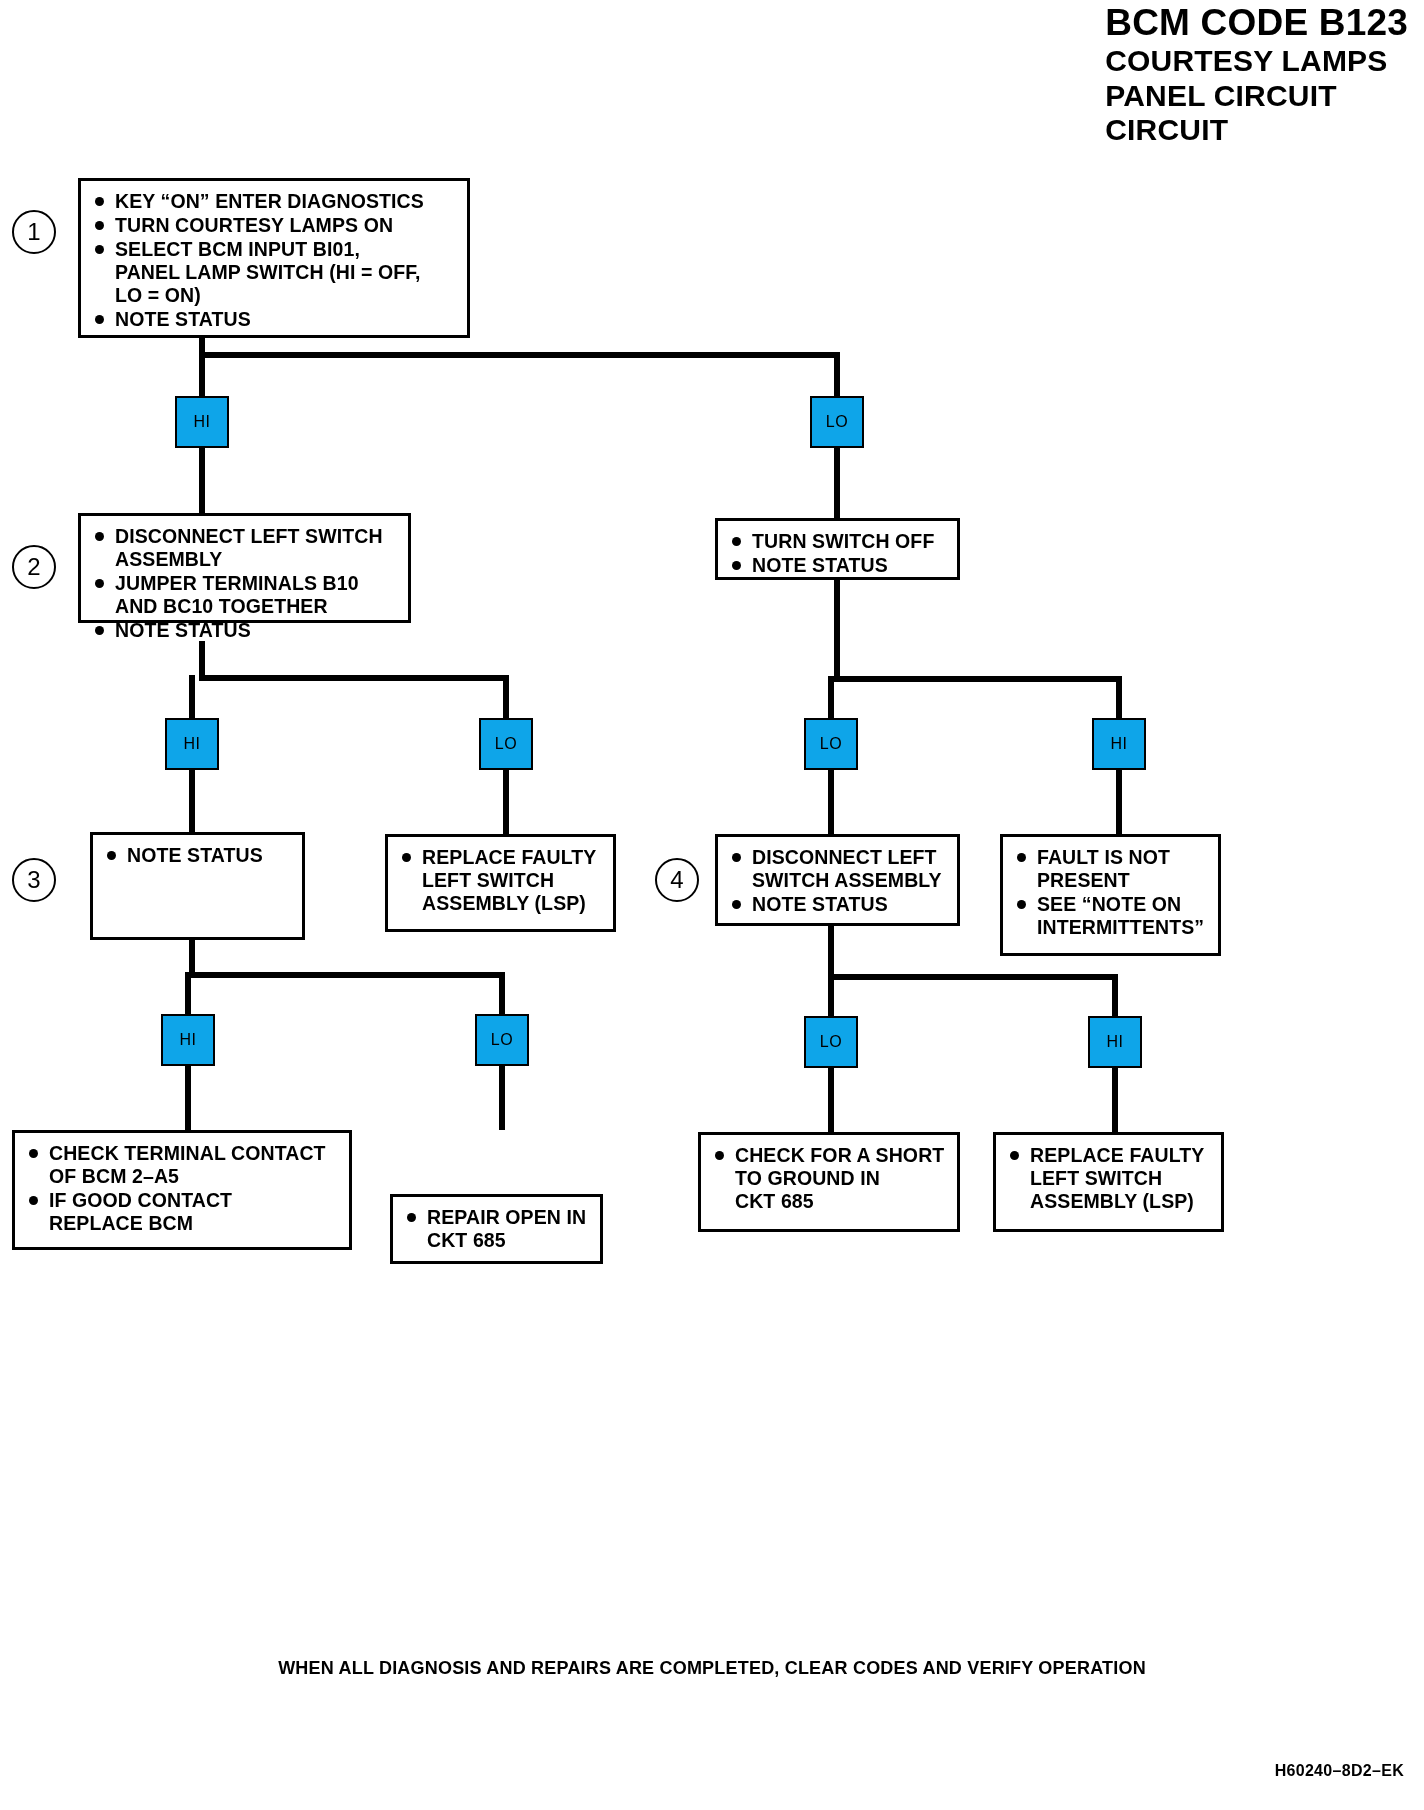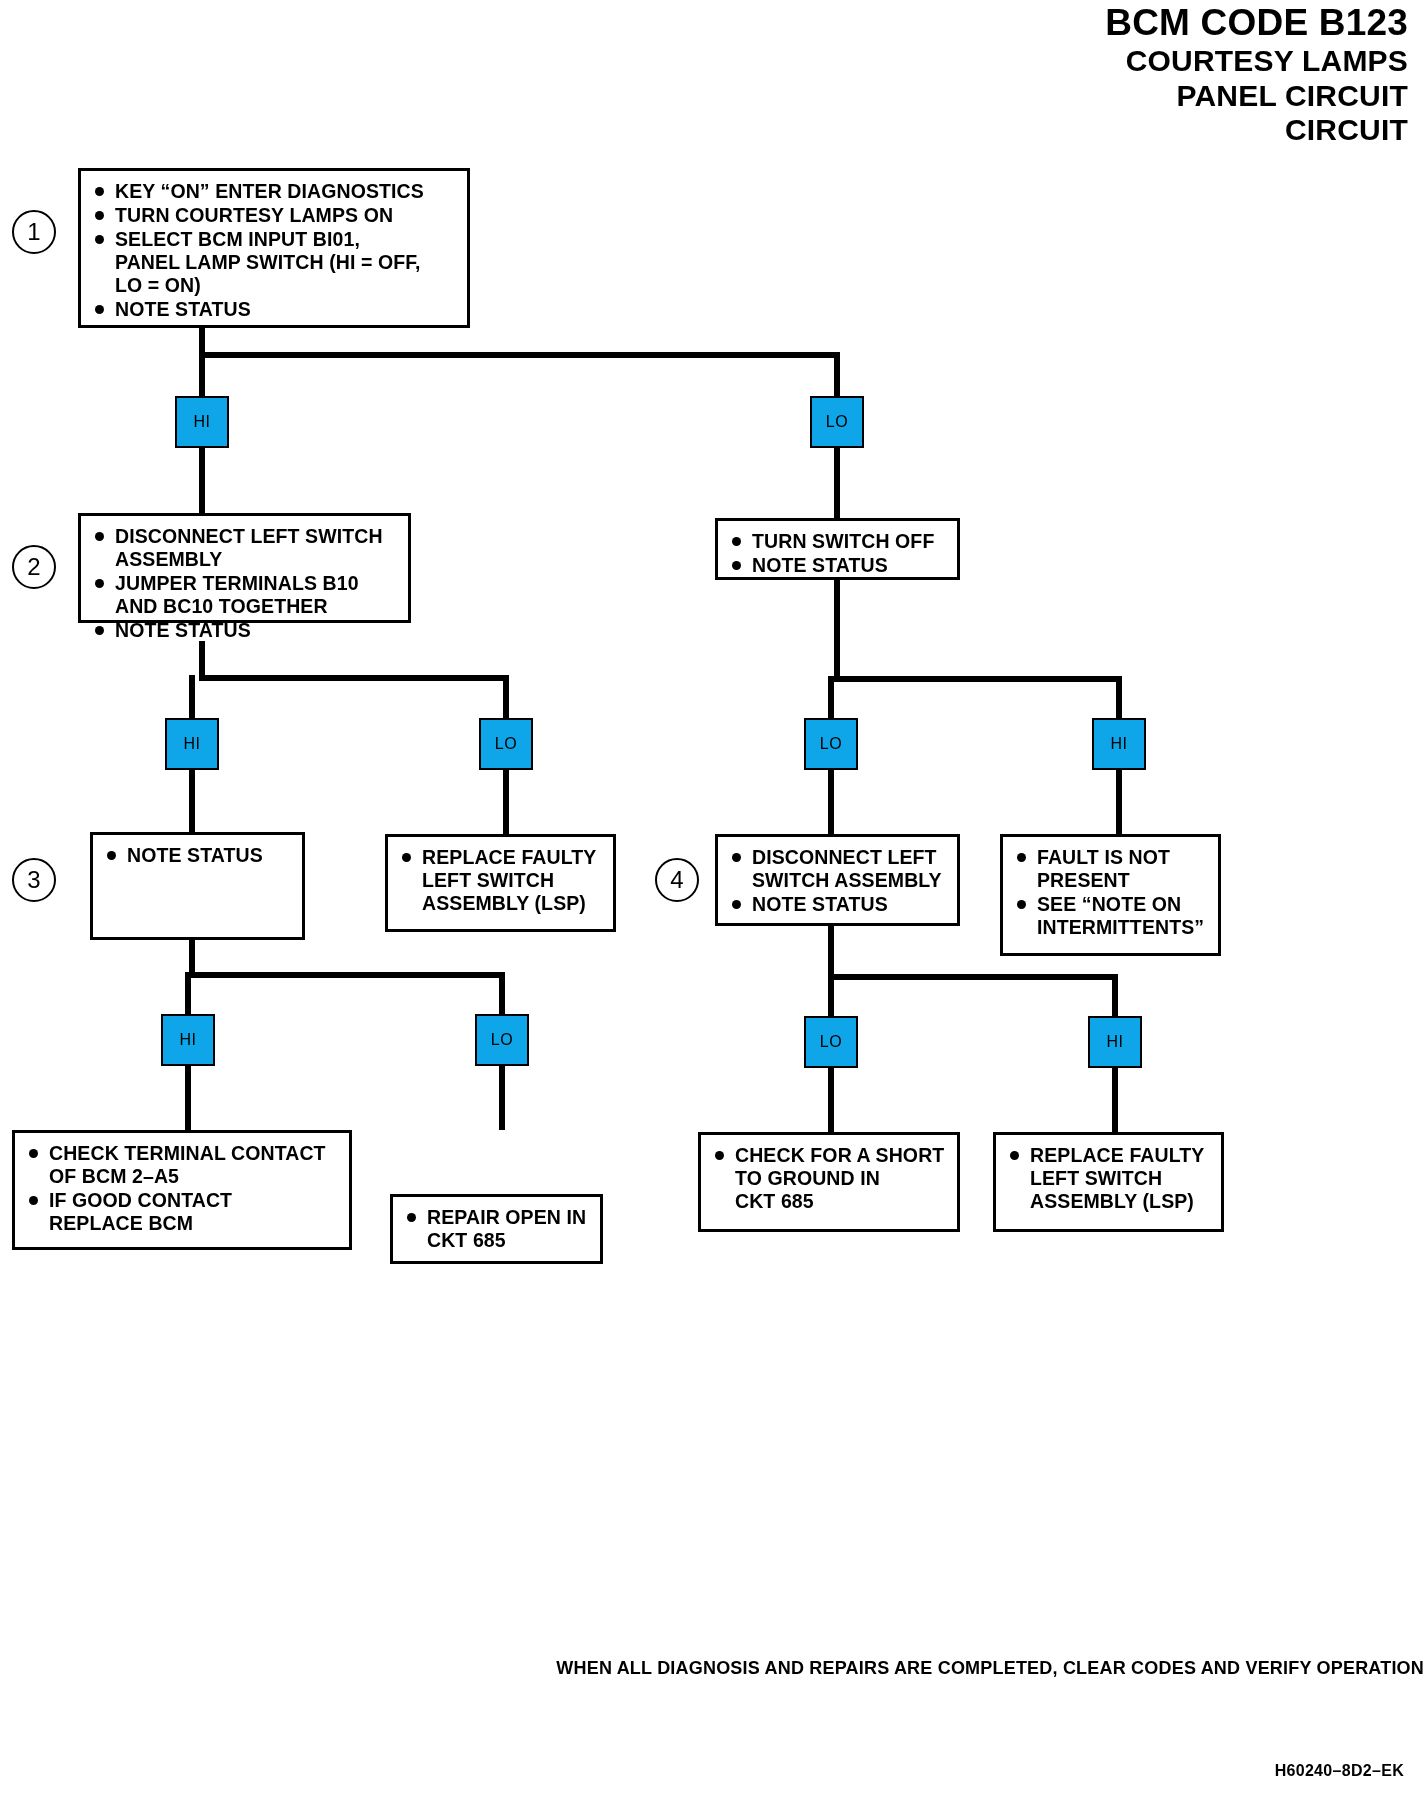--- a/index.html
+++ b/index.html
@@ -17,21 +17,21 @@
     height: 1810px;
     background: #ffffff;
     overflow: hidden;
   }
 
   
   .title-block {
     position: absolute;
     right: 16px;
     top: 4px;
-    text-align: right;
+    text-align: left;
     line-height: 1.04;
   }
   .title-main {
     font-size: 37px;
     font-weight: bold;
     letter-spacing: 0.2px;
     white-space: nowrap;
   }
   .title-sub {
     font-size: 30px;
@@ -148,21 +148,21 @@
 
   <div class="title-block">
     <div class="title-main">BCM CODE B123</div>
     <div class="title-sub">COURTESY LAMPS</div>
     <div class="title-sub">PANEL CIRCUIT</div>
     <div class="title-sub">CIRCUIT</div>
   </div>
 
   <div class="step-circle" style="left:12px; top:210px;">1</div>
 
-  <div class="ibox" style="left:78px; top:168px; width:392px; height:160px;">
+  <div class="ibox" style="left:78px; top:178px; width:392px; height:160px;">
     <ul>
       <li>KEY “ON” ENTER DIAGNOSTICS</li>
       <li>TURN COURTESY LAMPS ON</li>
       <li>SELECT BCM INPUT BI01,
 PANEL LAMP SWITCH (HI = OFF,
 LO = ON)</li>
       <li>NOTE STATUS</li>
     </ul>
   </div>
 
@@ -300,16 +300,16 @@
   </div>
 
   <div class="ibox" style="left:993px; top:1132px; width:231px; height:100px;">
     <ul>
       <li>REPLACE FAULTY
 LEFT SWITCH
 ASSEMBLY (LSP)</li>
     </ul>
   </div>
 
-  <div class="footer-note" style="top:1658px;text-align:right;">WHEN ALL DIAGNOSIS AND REPAIRS ARE COMPLETED, CLEAR CODES AND VERIFY OPERATION</div>
+  <div class="footer-note" style="top:1658px;">WHEN ALL DIAGNOSIS AND REPAIRS ARE COMPLETED, CLEAR CODES AND VERIFY OPERATION</div>
   <div class="footer-code" style="top:1762px;">H60240–8D2–EK</div>
 
 </div>
 
 </body></html>

